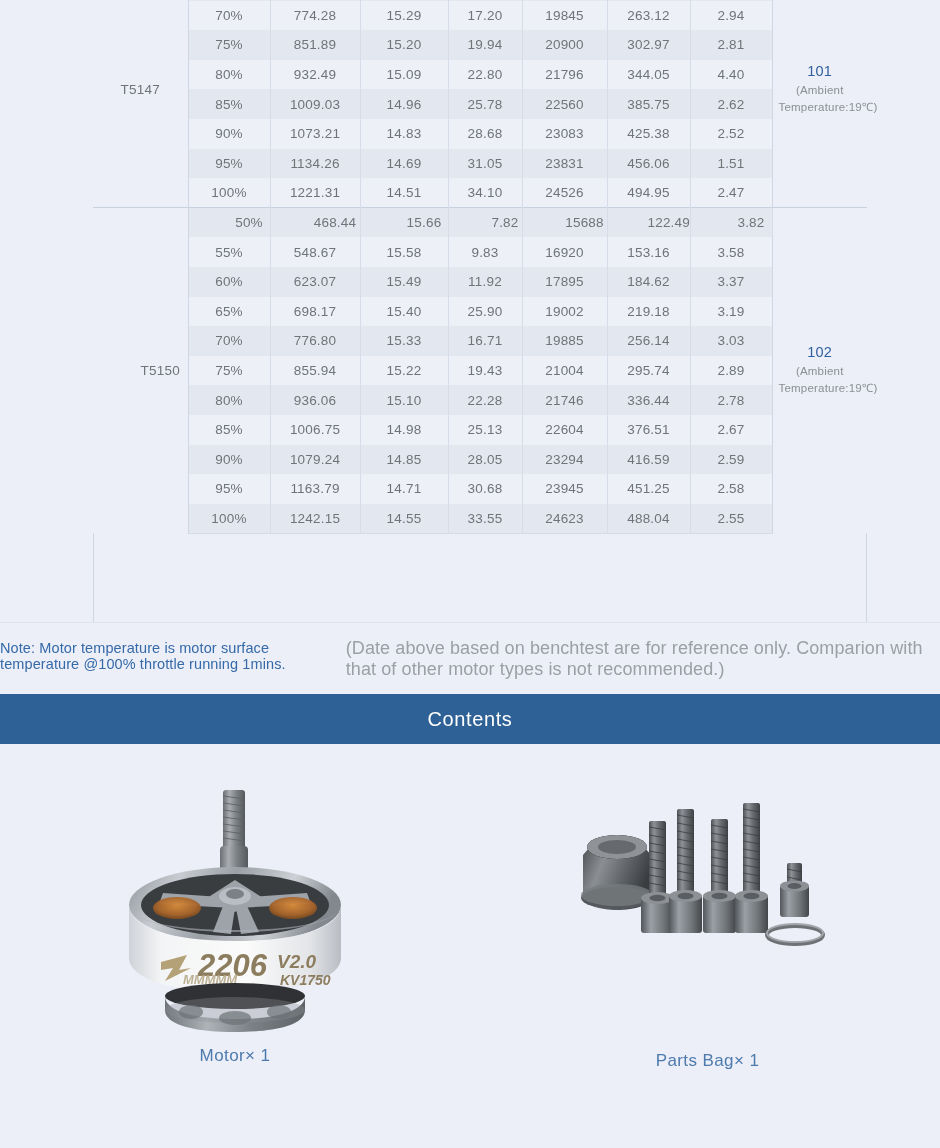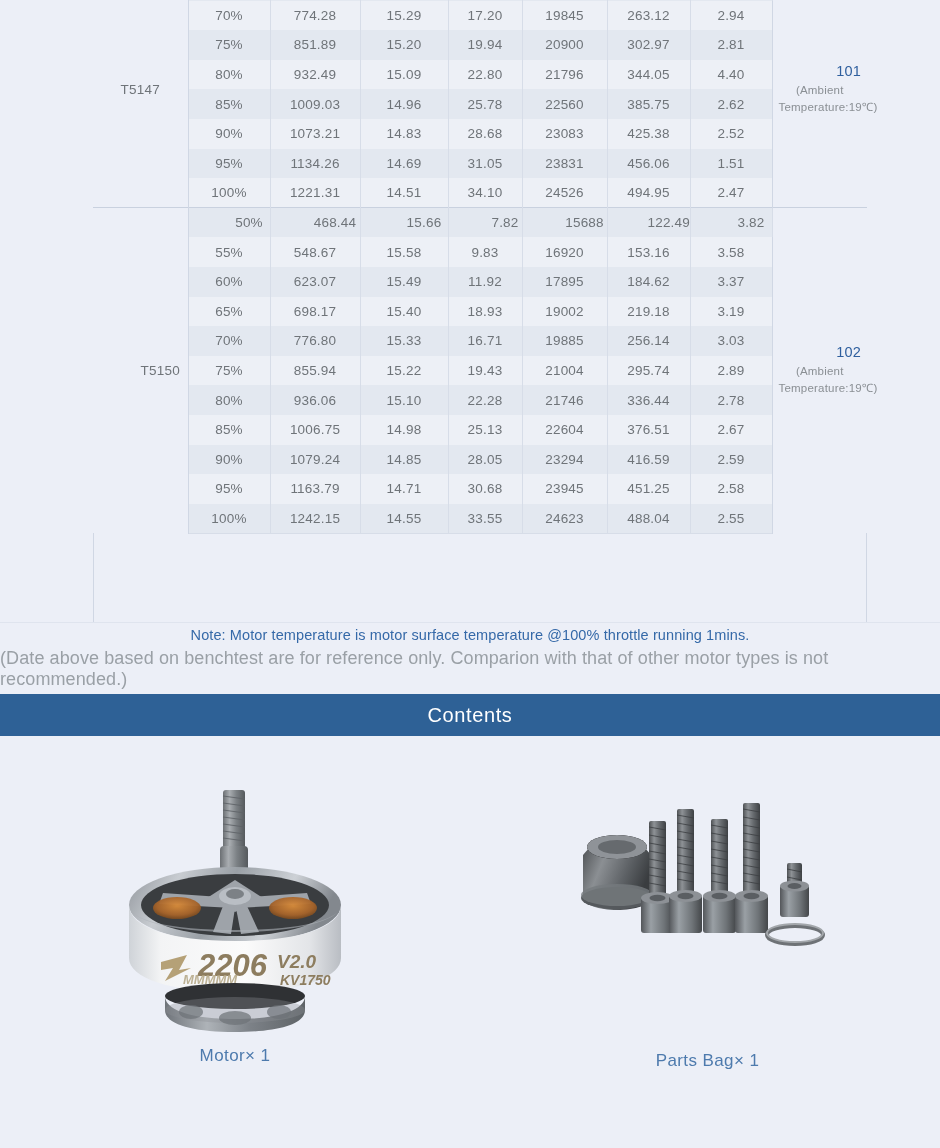--- a/index.html
+++ b/index.html
@@ -59,21 +59,20 @@
     color: #8a8f94;
     font-size: 11.5px;
     line-height: 17px;
     padding: 0 6px;
   }
   table.perf td.notecell .big {
     display: block;
     color: #2f5f9e;
     font-size: 14.5px;
     margin-bottom: 2px;
-    text-align: right;
   }
   tr.odd td  { background: #e3e8f0; }
   tr.even td { background: #edf0f6; }
   tr.secstart td { border-top: 1px solid #c9d1df; padding-left: 40px; }
   tr.lastrow td  { border-bottom: 1px solid #d7dde8; }
 
   .c-model { width: 95px; }
   .c-thr   { width: 82px; }
   .c-1     { width: 90px; }
   .c-2     { width: 88px; }
@@ -94,41 +93,41 @@
   #vrule-right { left: 866px; }
 
   
   #note-block {
     position: absolute;
     left: 0; top: 622px;
     width: 940px; height: 72px;
     background: #eceff7;
     border-top: 1px solid #dfe4ee;
     display: flex;
-    flex-direction: column;
+    flex-direction: row;
     align-items: center;
     justify-content: center;
   }
   #note-line1 {
     font-size: 14.5px;
     color: #3569a8;
     letter-spacing: .1px;
     margin-bottom: 5px;
   }
   #note-line2 {
     font-size: 18px;
     color: #9aa0a6;
     letter-spacing: .1px;
   }
 
   
   #contents-banner {
     position: absolute;
     left: 0; top: 694px;
-    width: 940px; height: 42px;
+    width: 940px; height: 50px;
     background: #2e6196;
     display: flex;
     align-items: center;
     justify-content: center;
   }
   #contents-title {
     color: #ffffff;
     font-size: 20px;
     letter-spacing: .6px;
   }
@@ -278,21 +277,21 @@
             <td>15.49</td>
             <td>11.92</td>
             <td>17895</td>
             <td>184.62</td>
             <td>3.37</td>
           </tr>
           <tr class="even">
             <td>65%</td>
             <td>698.17</td>
             <td>15.40</td>
-            <td>18.93</td>
+            <td>25.90</td>
             <td>19002</td>
             <td>219.18</td>
             <td>3.19</td>
           </tr>
           <tr class="odd">
             <td>70%</td>
             <td>776.80</td>
             <td>15.33</td>
             <td>16.71</td>
             <td>19885</td>

